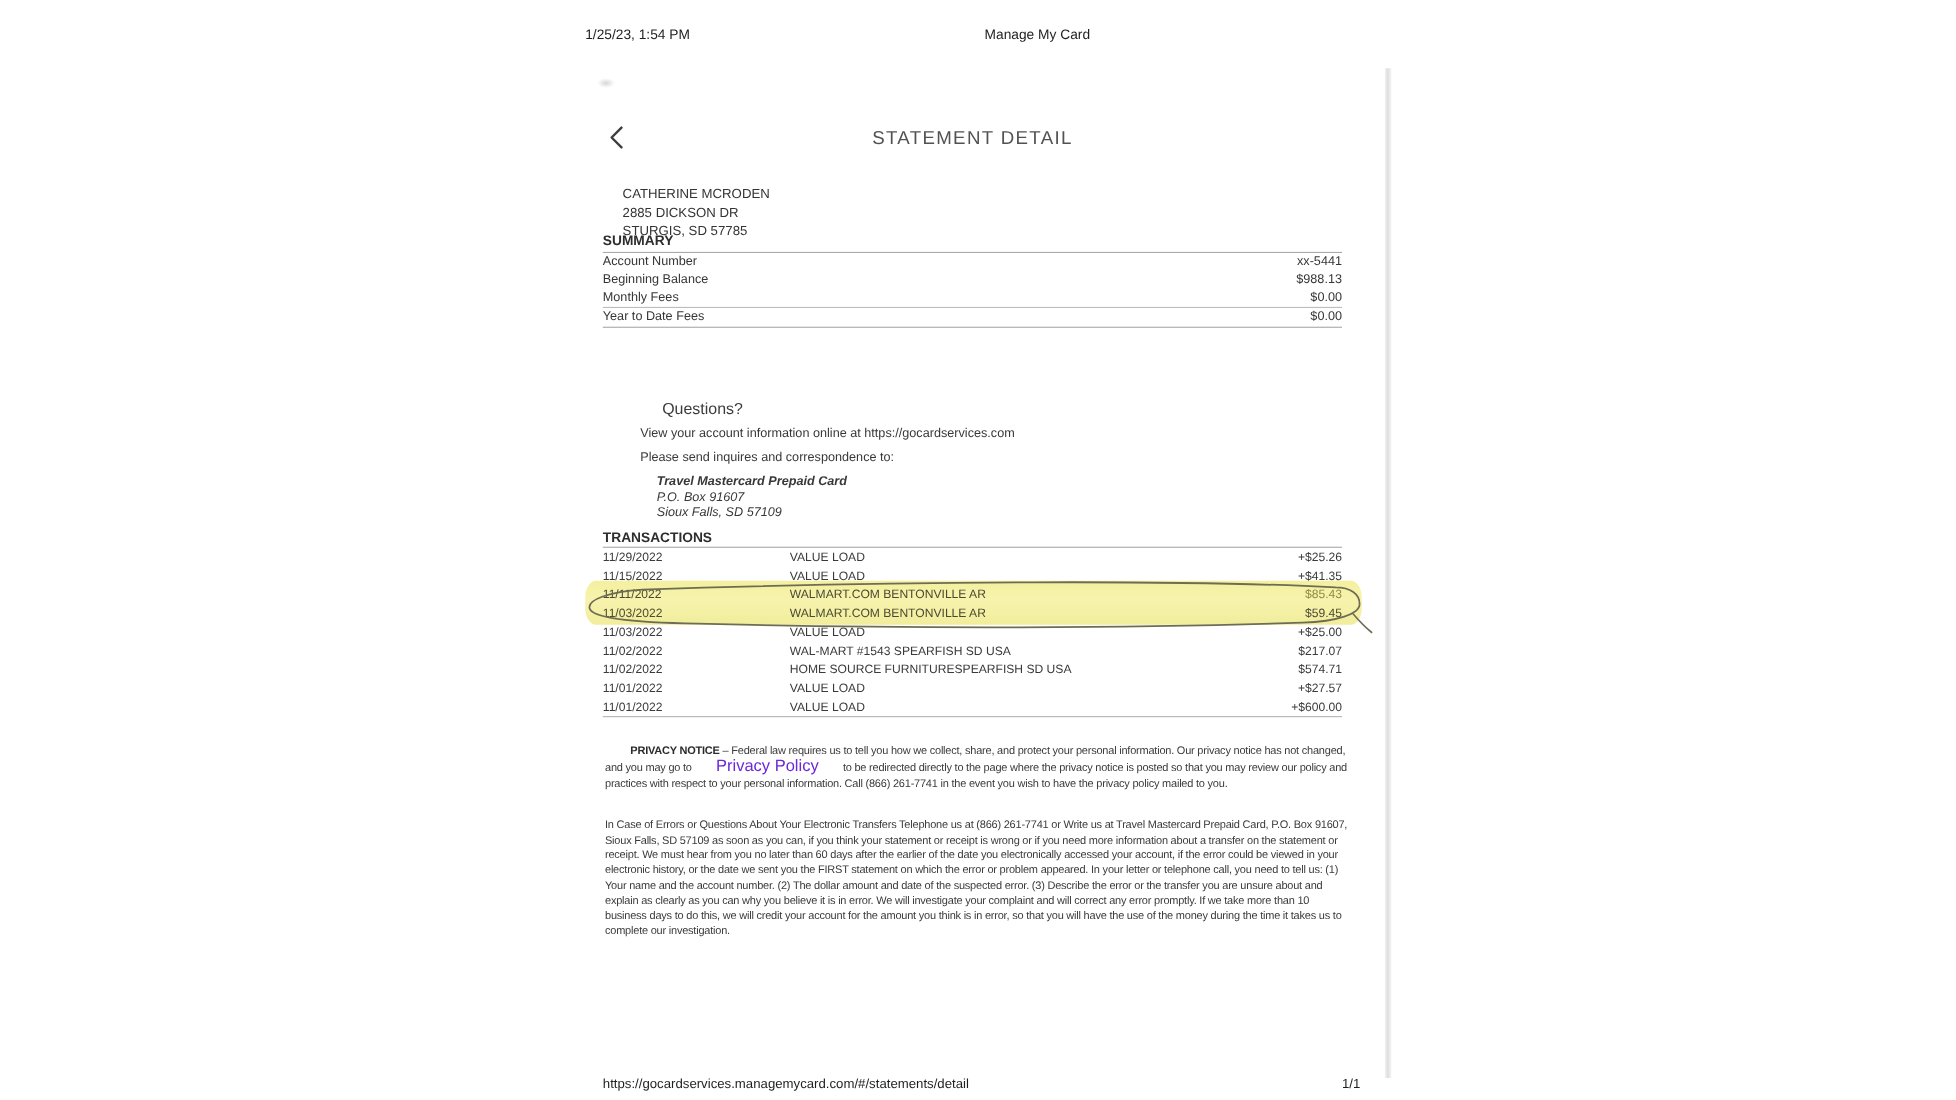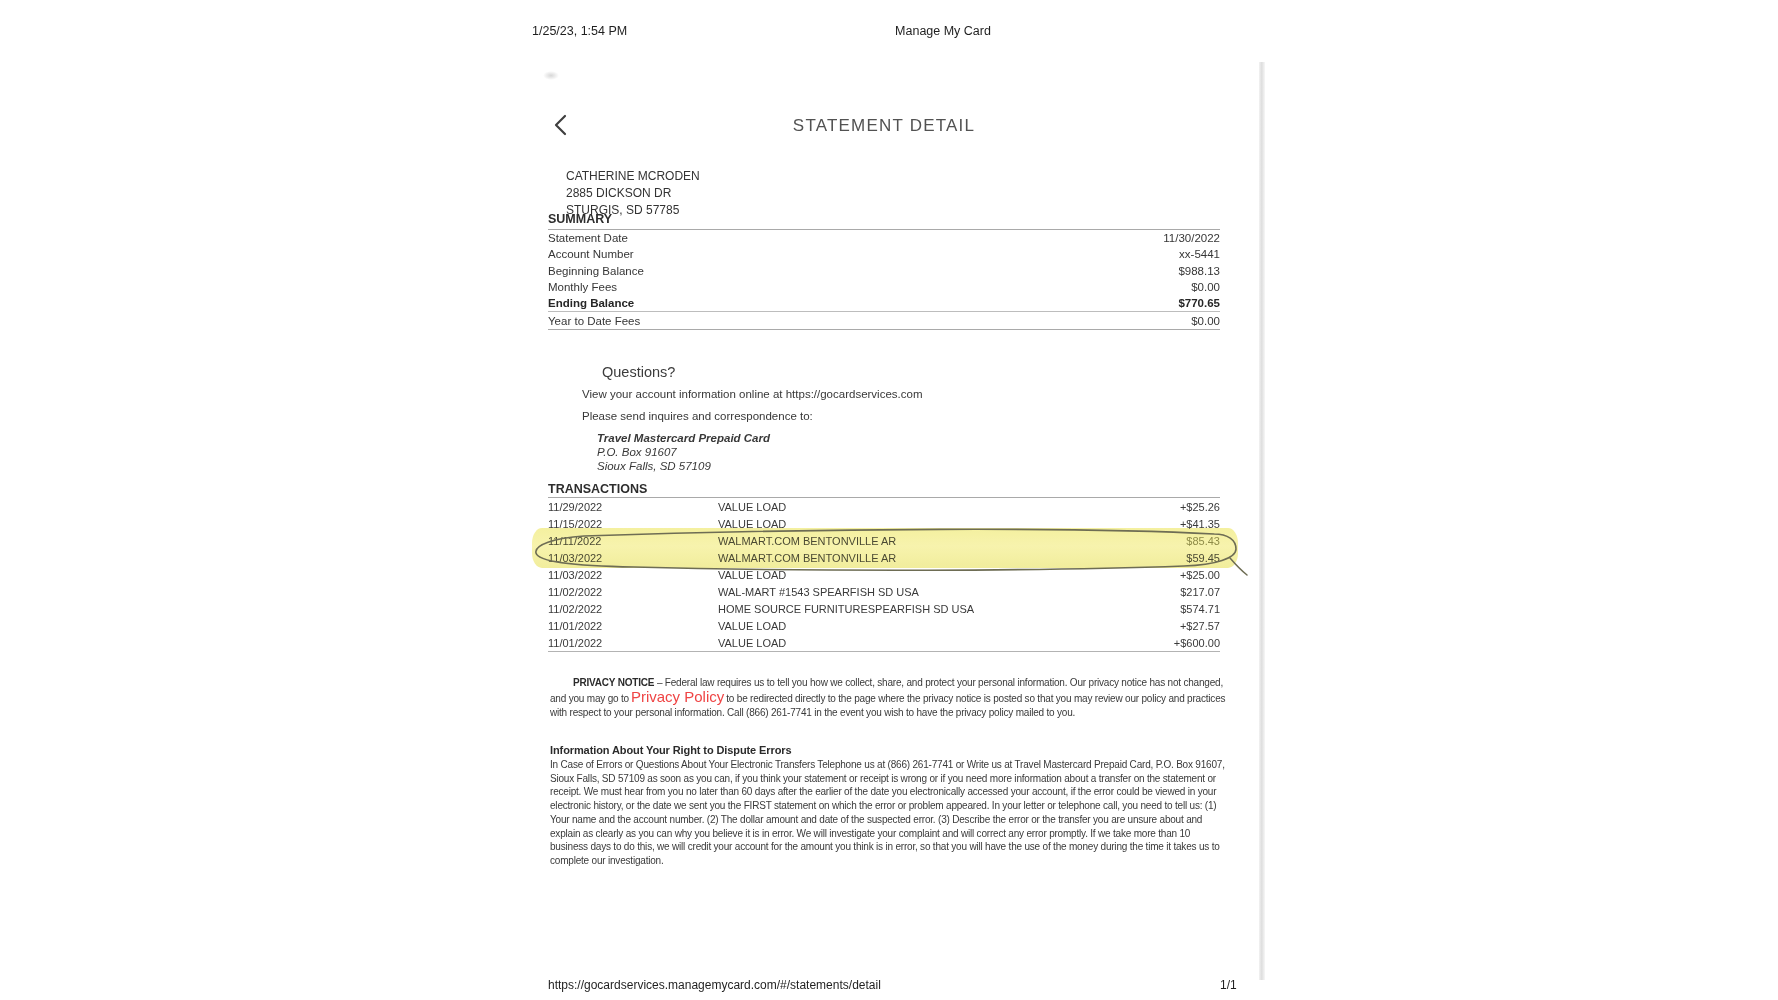--- a/index.html
+++ b/index.html
@@ -53,21 +53,21 @@
   .tx-row.hl { color:#4b4a33; }
   .tx-row.hl .amt.olive { color:#8f8c48; }
   .hl-band { position:absolute; z-index:0; left:-16px; right:-18px; top:30px; height:40px;
              border-radius:10px/15px;
              background:linear-gradient(180deg,#f4f09f 0%,#f7f3ad 45%,#f1ed9c 100%); }
   .pen-svg { position:absolute; z-index:2; left:-24px; top:23px; width:724px; height:64px; pointer-events:none; }
 
   .privacy { position:absolute; left:2px; top:676px; width:676px;
              font-size:10px; letter-spacing:-0.2px; line-height:14.2px; color:#3a3a3a; }
   .privacy b { color:#2b2b2b;padding-left:23px; }
-  .pp-link { font-size:15px; letter-spacing:0; color:#ef4444; margin:0 2px; cursor:pointer; }
+  .pp-link { font-size:15px; letter-spacing:0; color:#6d28d9; margin:0 22px; cursor:pointer; }
 
   .dispute { position:absolute; left:2px; top:744px; width:676px; color:#3a3a3a; }
   .dispute .d-head { font-size:11px; font-weight:bold; color:#2b2b2b; margin-bottom:2px; letter-spacing:-0.1px; }
   .dispute .d-body { font-size:10px; letter-spacing:-0.2px; line-height:13.7px; }
 </style>
 </head>
 <body>
 
 <div class="sheet">
 
@@ -88,38 +88,30 @@
 
     <div class="recipient">
       <div>CATHERINE MCRODEN</div>
       <div>2885 DICKSON DR</div>
       <div>STURGIS, SD 57785</div>
     </div>
 
     <div class="summary">
       <div class="head section-head">SUMMARY</div>
       <div class="sum-row">
-        <span>Statement Date</span>
-        <span>11/30/2022</span>
-      </div>
-      <div class="sum-row">
         <span>Account Number</span>
         <span>xx-5441</span>
       </div>
       <div class="sum-row">
         <span>Beginning Balance</span>
         <span>$988.13</span>
       </div>
       <div class="sum-row">
         <span>Monthly Fees</span>
         <span>$0.00</span>
-      </div>
-      <div class="sum-row bold">
-        <span>Ending Balance</span>
-        <span>$770.65</span>
       </div>
       <div class="sum-row ytd">
         <span>Year to Date Fees</span>
         <span>$0.00</span>
       </div>
     </div>
 
     <div class="questions">
       <div class="q-head">Questions?</div>
       <div class="q-line1">View your account information online at https://gocardservices.com</div>
@@ -186,21 +178,20 @@
           <span class="amt">+$600.00</span>
         </div>
       </div>
     </div>
 
     <div class="privacy">
       <b>PRIVACY NOTICE</b><span> – Federal law requires us to tell you how we collect, share, and protect your personal information. Our privacy notice has not changed, and you may go to</span><span class="pp-link">Privacy Policy</span><span>to be redirected directly to the page where the privacy notice is posted so that you may review our policy and practices with respect to your personal information. Call (866) 261-7741 in the event you wish to have the privacy policy mailed to you.</span>
     </div>
 
     <div class="dispute">
-      <div class="d-head">Information About Your Right to Dispute Errors</div>
       <div class="d-body">In Case of Errors or Questions About Your Electronic Transfers Telephone us at (866) 261-7741 or Write us at Travel Mastercard Prepaid Card, P.O. Box 91607, Sioux Falls, SD 57109 as soon as you can, if you think your statement or receipt is wrong or if you need more information about a transfer on the statement or receipt. We must hear from you no later than 60 days after the earlier of the date you electronically accessed your account, if the error could be viewed in your electronic history, or the date we sent you the FIRST statement on which the error or problem appeared. In your letter or telephone call, you need to tell us: (1) Your name and the account number. (2) The dollar amount and date of the suspected error. (3) Describe the error or the transfer you are unsure about and explain as clearly as you can why you believe it is in error. We will investigate your complaint and will correct any error promptly. If we take more than 10 business days to do this, we will credit your account for the amount you think is in error, so that you will have the use of the money during the time it takes us to complete our investigation.</div>
     </div>
 
   </div>
 
   <div class="pf-text pf-url">https://gocardservices.managemycard.com/#/statements/detail</div>
   <div class="pf-text pf-page">1/1</div>
 
 </div>
 

